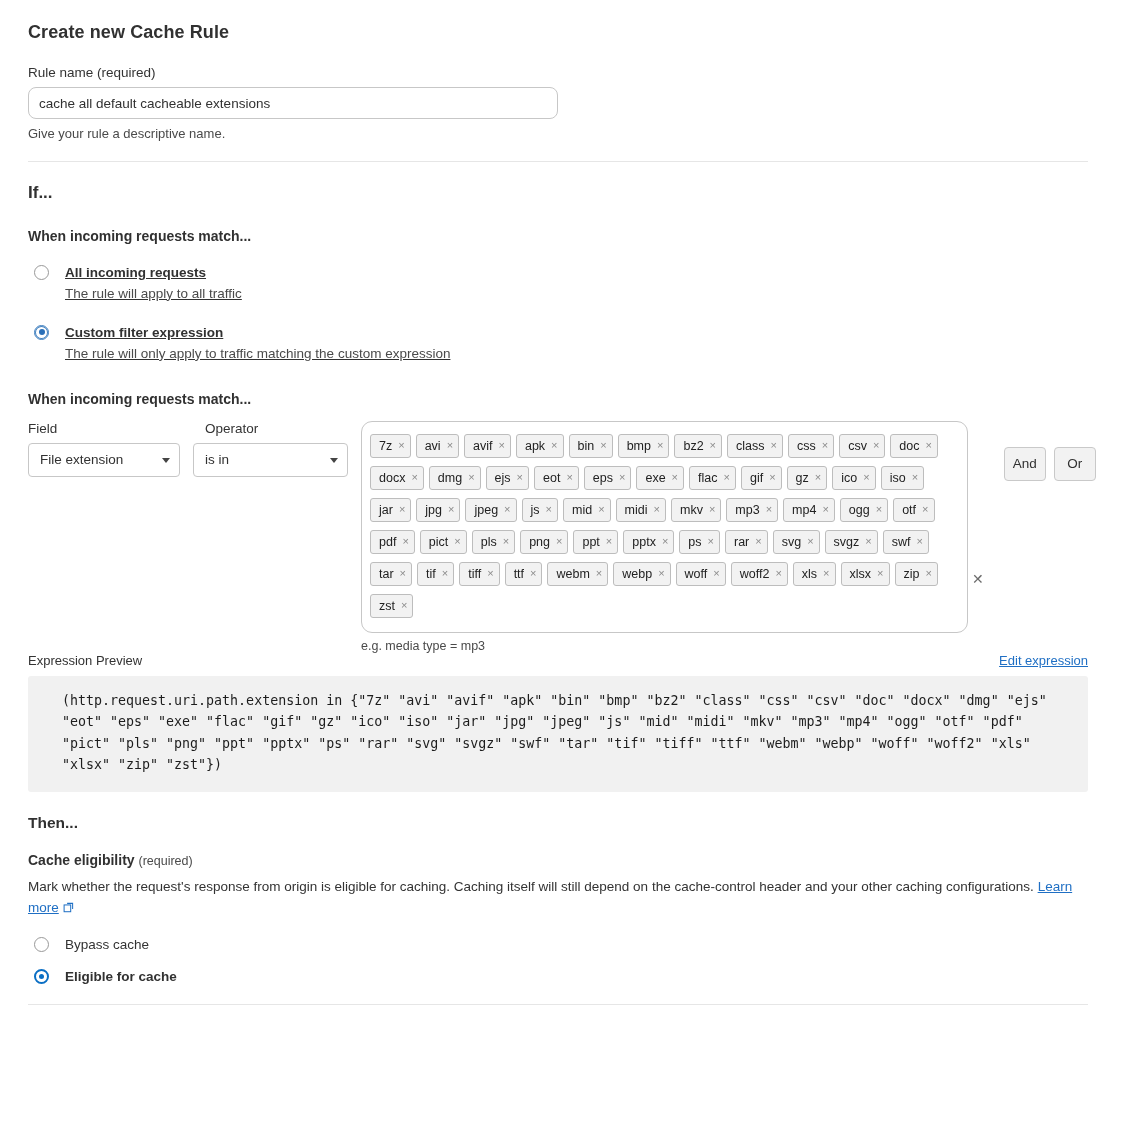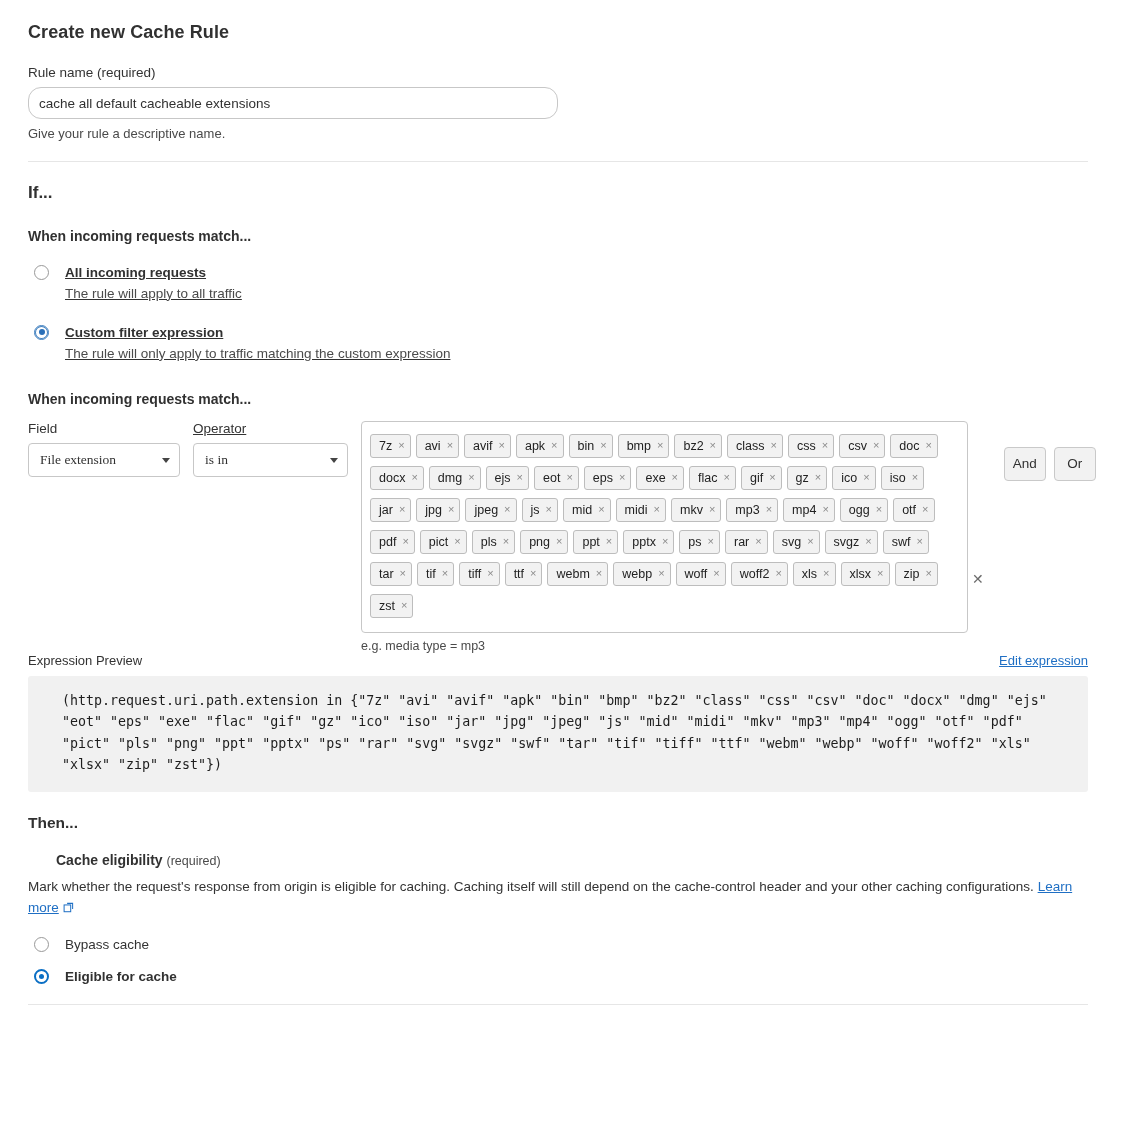--- a/index.html
+++ b/index.html
@@ -27,21 +27,21 @@
   }
   .field-label {
     font-size: 13.5px;
     color: #333;
     margin-bottom: 7px;
   }
   .text-input {
     width: 530px;
     height: 32px;
     border: 1px solid #c7c7c7;
-    border-radius: 13px;
+    border-radius: 8px;
     padding: 7px 10px;
     font-size: 13.5px;
     color: #313131;
     font-family: "Liberation Sans", sans-serif;
     background: #fff;
     outline: none;
   }
   .helper {
     font-size: 13px;
     color: #4a4a4a;
@@ -125,39 +125,38 @@
     position: relative;
     height: 34px;
     border: 1px solid #c7c7c7;
     border-radius: 4px;
     background: #fff;
     display: flex;
     align-items: center;
     padding: 0 26px 0 11px;
     font-size: 13.5px;
     color: #313131;
-    font-family: Liberation Serif, serif;
   }
   .select .caret {
     position: absolute;
     right: 9px; top: 50%;
     margin-top: -2px;
     width: 0; height: 0;
     border-left: 4.5px solid transparent;
     border-right: 4.5px solid transparent;
     border-top: 5px solid #444;
   }
   .sel-field { width: 152px; }
   .sel-op { width: 155px; margin-left: 13px; }
   .value-col { margin-left: 13px; }
   .tokens-box {
     width: 607px;
     min-height: 206px;
     border: 1px solid #c7c7c7;
-    border-radius: 4px;
+    border-radius: 11px;
     background: #fff;
     padding: 8px 8px 10px 8px;
     display: flex;
     flex-wrap: wrap;
     align-content: flex-start;
   }
   .token {
     display: inline-flex;
     align-items: center;
     height: 24px;
@@ -235,21 +234,20 @@
     word-break: break-word;
   }
   .then-h {
     font-size: 15.5px;
     font-weight: bold;
     margin-top: 22px;
   }
   .cache-elig {
     margin-top: 20px;
     font-size: 14px;
-    margin-left: 28px;
   }
   .cache-elig b { font-weight: bold; color: #313131; }
   .cache-elig .req { color: #4a4a4a; font-size: 12.5px; font-weight: normal; }
   .para {
     font-size: 13.5px;
     color: #333;
     line-height: 1.55;
     margin-top: 9px;
     max-width: 1062px;
   }
@@ -315,21 +313,21 @@
   <div class="builder">
     <div>
       <div class="col-head">Field</div>
       <div class="select sel-field">
         <span>File extension</span>
         <span class="caret"></span>
       </div>
     </div>
 
     <div>
-      <div class="col-head" style="margin-left:13px;text-decoration:underline;">Operator</div>
+      <div class="col-head" style="margin-left:25px;">Operator</div>
       <div class="select sel-op">
         <span>is in</span>
         <span class="caret"></span>
       </div>
     </div>
 
     <div class="value-col">
       <div class="tokens-box" id="tokens">
           <span class="token">
             <span>7z</span>

